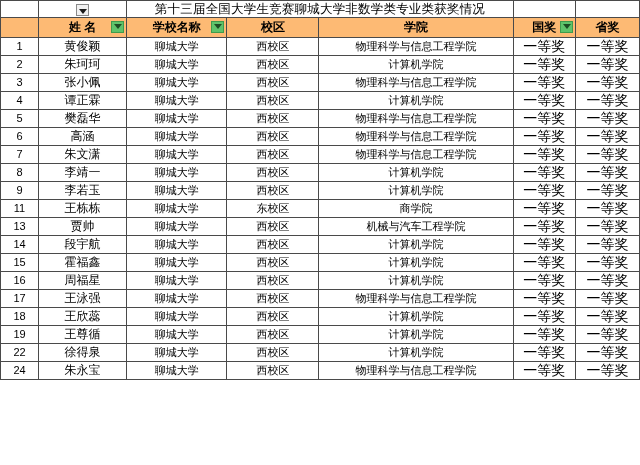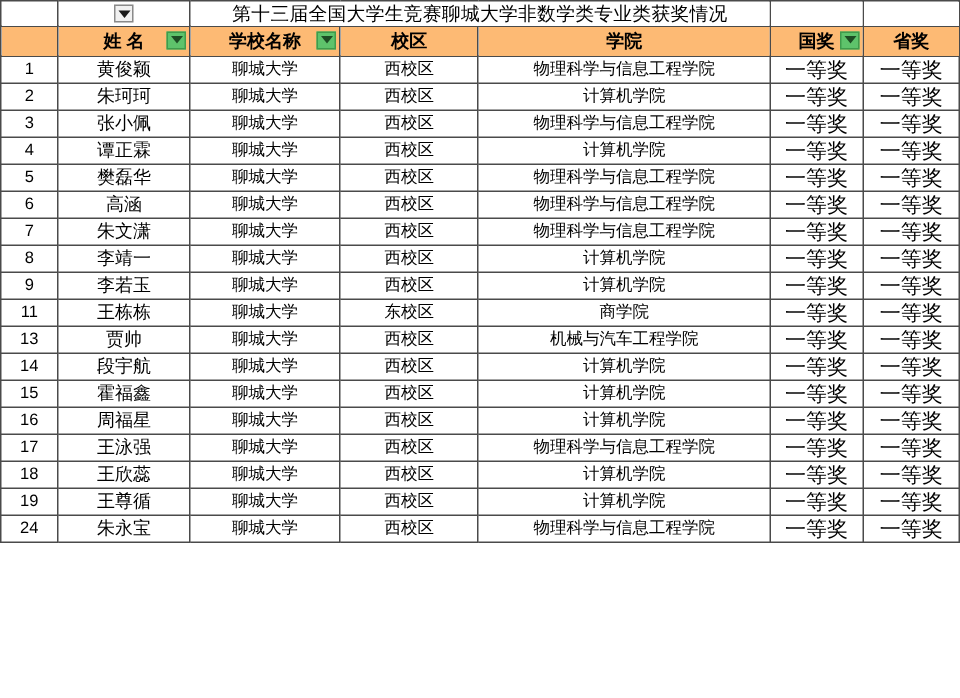--- a/index.html
+++ b/index.html
@@ -290,20 +290,29 @@
         <tr>
           <td class="idx-cell">19</td>
           <td class="name-cell">王尊循</td>
           <td>聊城大学</td>
           <td>西校区</td>
           <td>计算机学院</td>
           <td class="award">一等奖</td>
           <td class="award">一等奖</td>
         </tr>
         <tr>
+          <td class="idx-cell">22</td>
+          <td class="name-cell">徐得泉</td>
+          <td>聊城大学</td>
+          <td>西校区</td>
+          <td>计算机学院</td>
+          <td class="award">一等奖</td>
+          <td class="award">一等奖</td>
+        </tr>
+        <tr>
           <td class="idx-cell">24</td>
           <td class="name-cell">朱永宝</td>
           <td>聊城大学</td>
           <td>西校区</td>
           <td>物理科学与信息工程学院</td>
           <td class="award">一等奖</td>
           <td class="award">一等奖</td>
         </tr>
       </tbody>
   </table>

